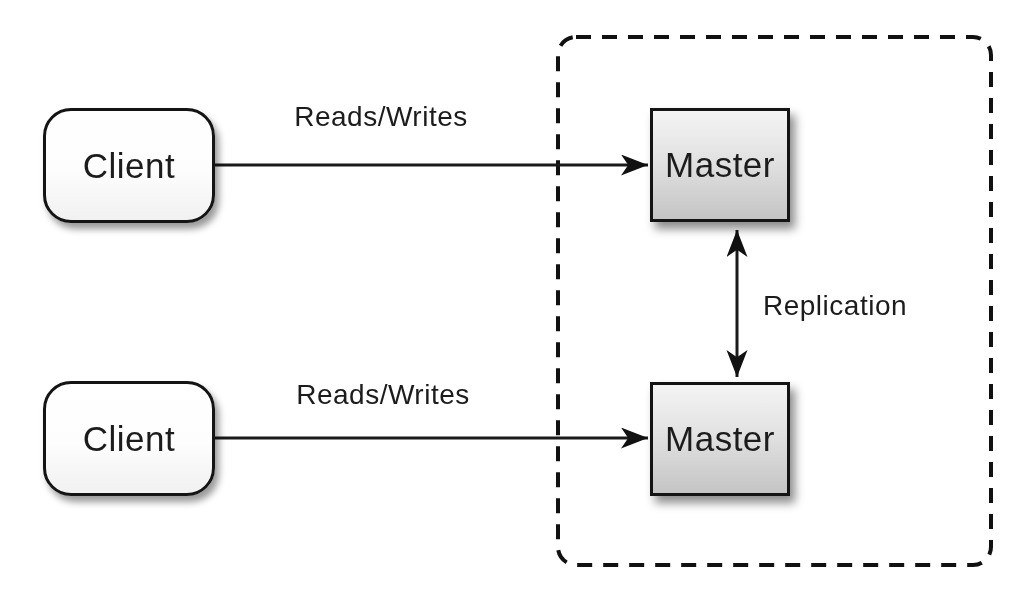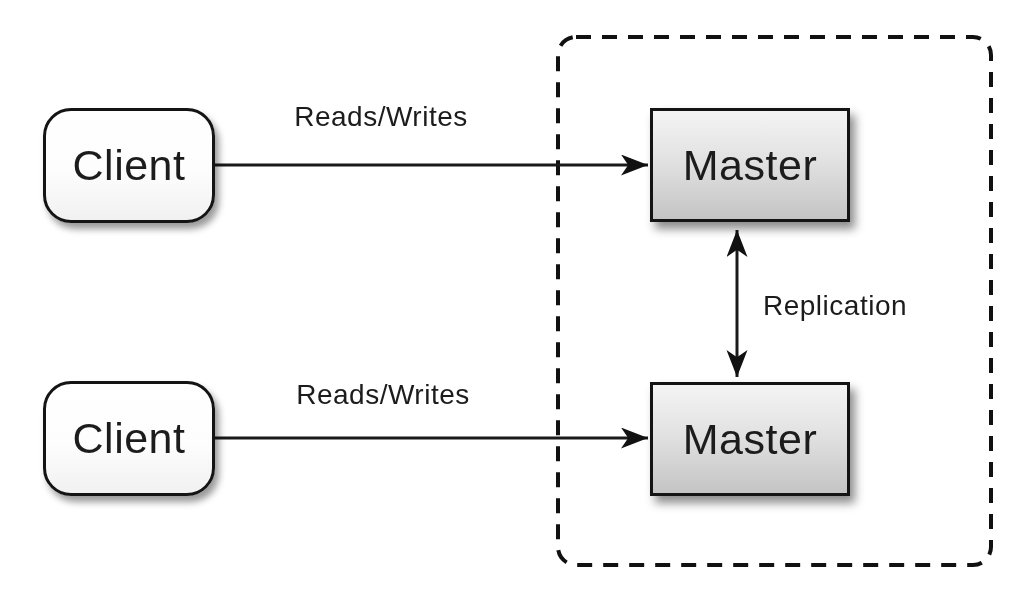--- a/index.html
+++ b/index.html
@@ -22,33 +22,33 @@
     width: 1028px;
     height: 610px;
   }
   .node {
     position: absolute;
     display: flex;
     align-items: center;
     justify-content: center;
     box-sizing: border-box;
     border: 3px solid #141414;
-    font-size: 43px;
+    font-size: 35px;
     color: #1c1c1c;
     letter-spacing: 0.5px;
   }
   .client {
     width: 172px;
     height: 115px;
     border-radius: 28px;
     background: linear-gradient(180deg, #ffffff 0%, #fdfdfd 55%, #f1f1f1 100%);
     box-shadow: 4px 6px 7px rgba(0,0,0,0.40);
   }
   .master {
-    width: 200px;
+    width: 140px;
     height: 114px;
     background: linear-gradient(180deg, #f4f4f4 0%, #e2e2e2 45%, #c4c4c4 100%);
     box-shadow: 5px 7px 9px rgba(0,0,0,0.45);
     align-items: center;
   }
   .client-top    { left: 43px;  top: 108px; }
   .client-bottom { left: 43px;  top: 381px; }
   .master-top    { left: 650px; top: 108px; }
   .master-bottom { left: 650px; top: 382px; }
   .edge-label {

